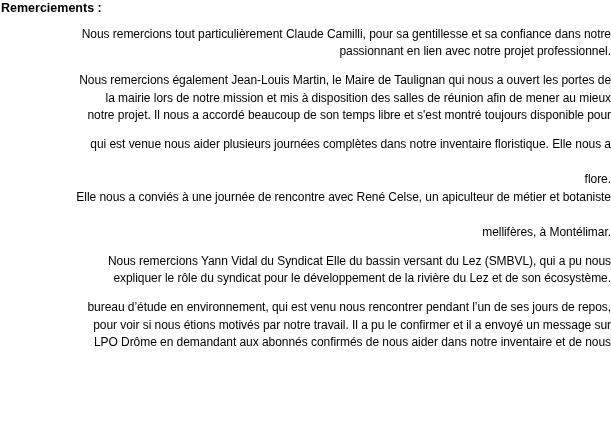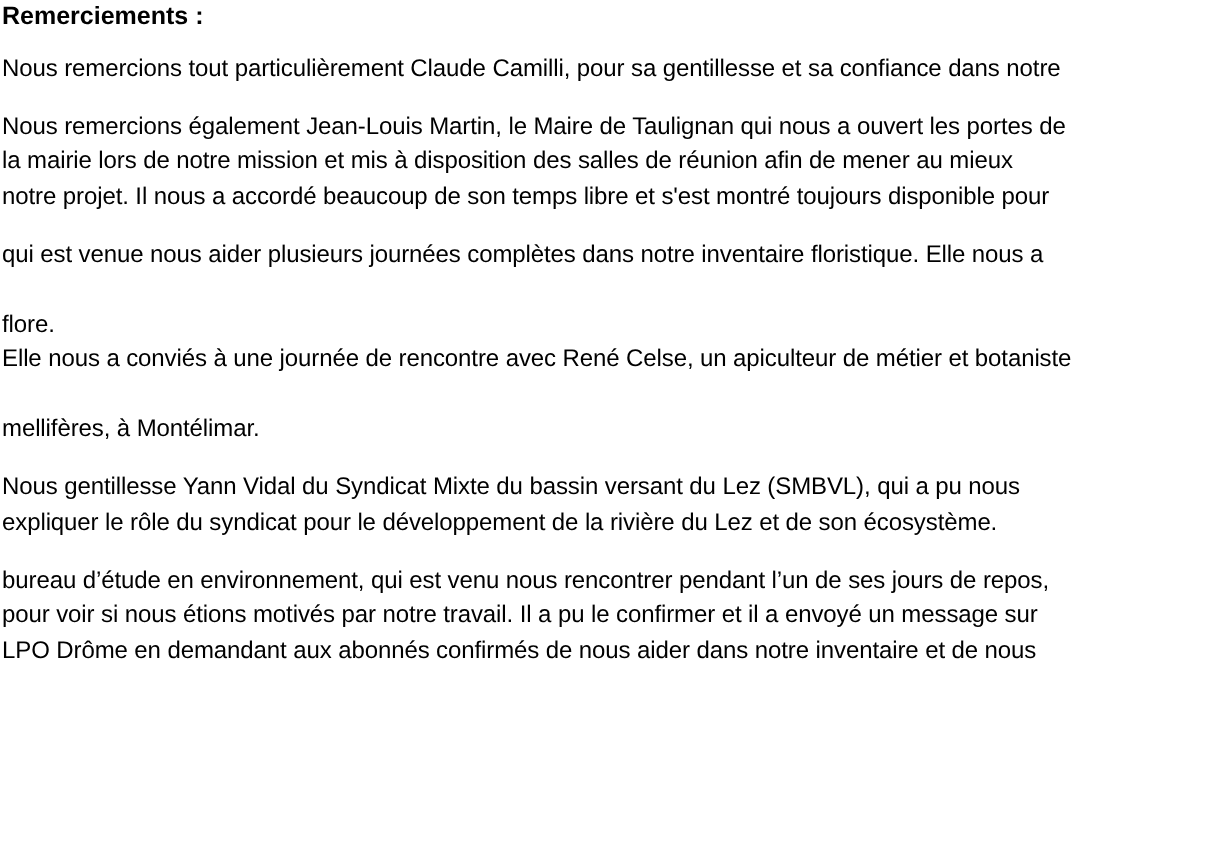--- a/index.html
+++ b/index.html
@@ -19,57 +19,59 @@
   }
   .title {
     font-size: 12.5px;
     font-weight: bold;
     line-height: 17.5px;
     white-space: nowrap;
     margin-bottom: 8px;
   }
   .para {
     margin-bottom: 11.5px;
+    text-align: right;
   }
   .line {
     font-size: 12px;
     line-height: 17.5px;
     min-height: 17.5px;
     white-space: nowrap;
     letter-spacing: -0.05px;
   }
 </style>
 </head>
 <body>
 
 <div class="doc">
 
   <div class="title">Remerciements :</div>
 
   <div class="para">
     <div class="line">Nous remercions tout particulièrement Claude Camilli, pour sa gentillesse et sa confiance dans notre</div>
+    <div class="line">passionnant en lien avec notre projet professionnel.</div>
   </div>
 
   <div class="para">
     <div class="line">Nous remercions également Jean-Louis Martin, le Maire de Taulignan qui nous a ouvert les portes de</div>
     <div class="line">la mairie lors de notre mission et mis à disposition des salles de réunion afin de mener au mieux</div>
     <div class="line">notre projet. Il nous a accordé beaucoup de son temps libre et s'est montré toujours disponible pour</div>
   </div>
 
   <div class="para">
     <div class="line">qui est venue nous aider plusieurs journées complètes dans notre inventaire floristique. Elle nous a</div>
     <div class="line"></div>
     <div class="line">flore.</div>
     <div class="line">Elle nous a conviés à une journée de rencontre avec René Celse, un apiculteur de métier et botaniste</div>
     <div class="line"></div>
     <div class="line">mellifères, à Montélimar.</div>
   </div>
 
   <div class="para">
-    <div class="line">Nous gentillesse Yann Vidal du Syndicat Mixte du bassin versant du Lez (SMBVL), qui a pu nous</div>
+    <div class="line">Nous remercions Yann Vidal du Syndicat Elle du bassin versant du Lez (SMBVL), qui a pu nous</div>
     <div class="line">expliquer le rôle du syndicat pour le développement de la rivière du Lez et de son écosystème.</div>
   </div>
 
   <div class="para">
     <div class="line">bureau d’étude en environnement, qui est venu nous rencontrer pendant l’un de ses jours de repos,</div>
     <div class="line">pour voir si nous étions motivés par notre travail. Il a pu le confirmer et il a envoyé un message sur</div>
     <div class="line">LPO Drôme en demandant aux abonnés confirmés de nous aider dans notre inventaire et de nous</div>
   </div>
 
 </div>

